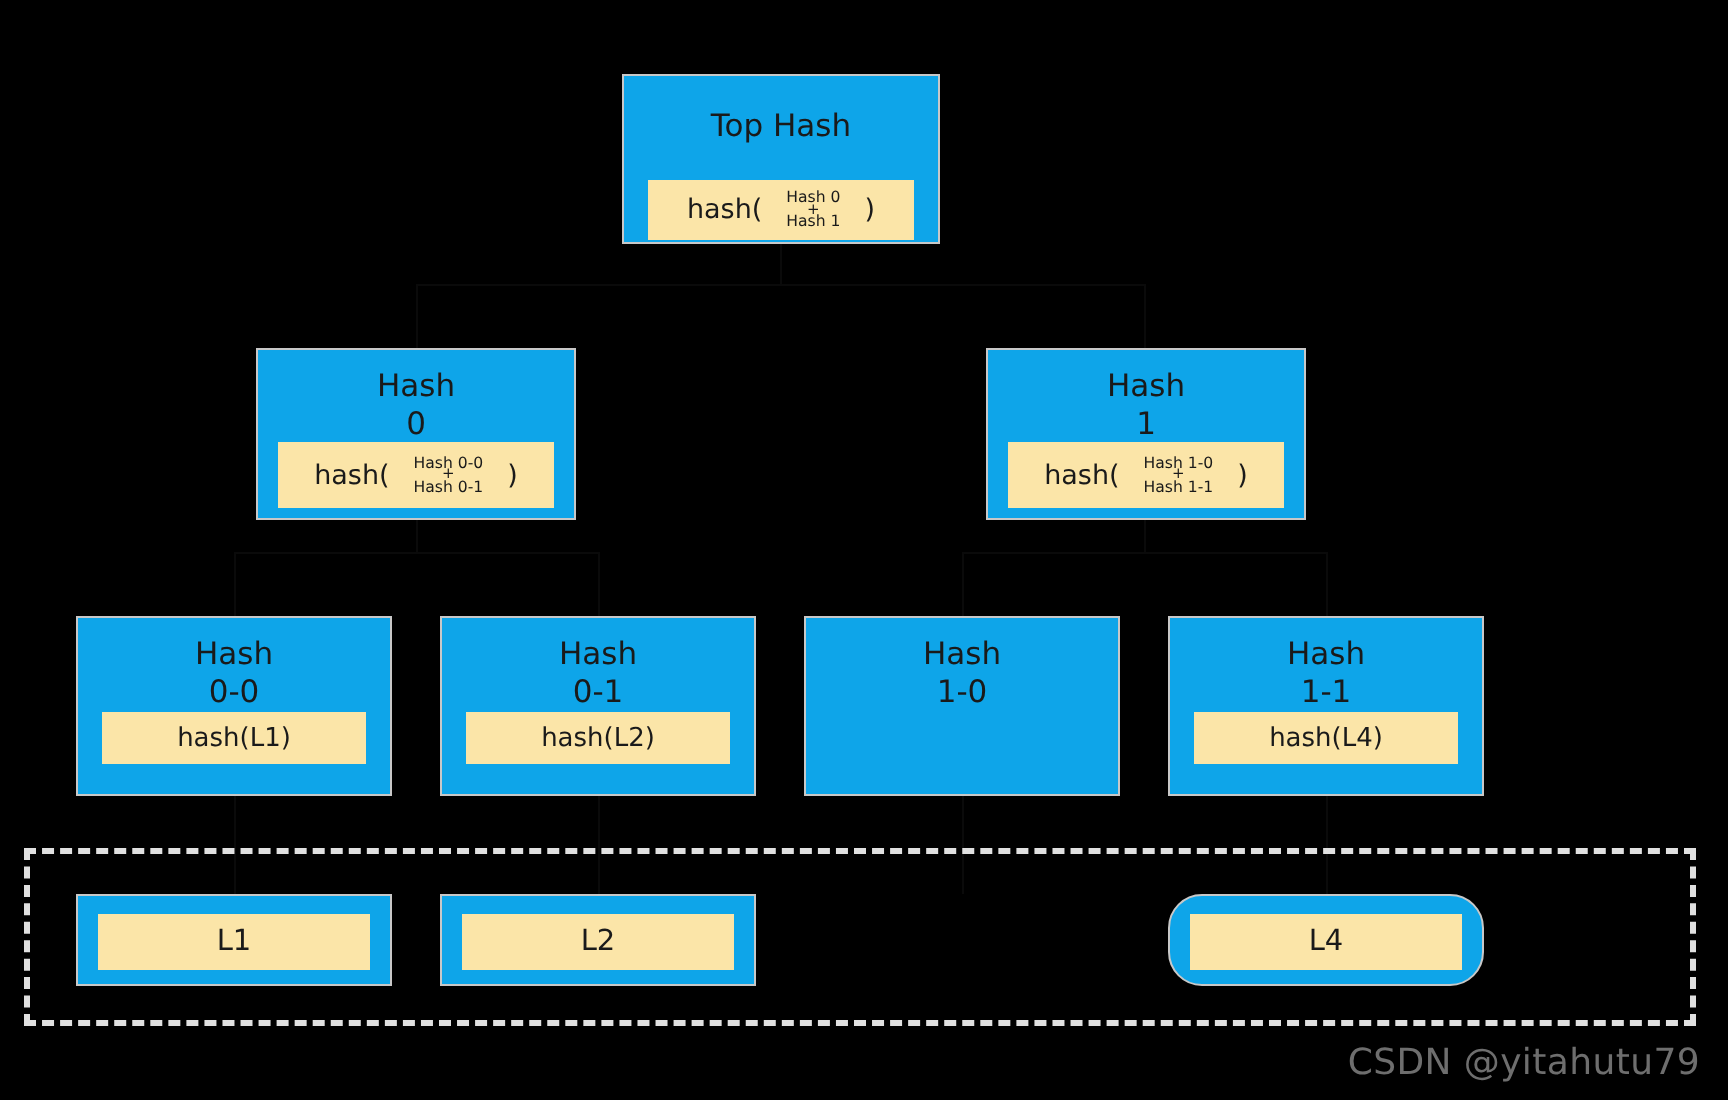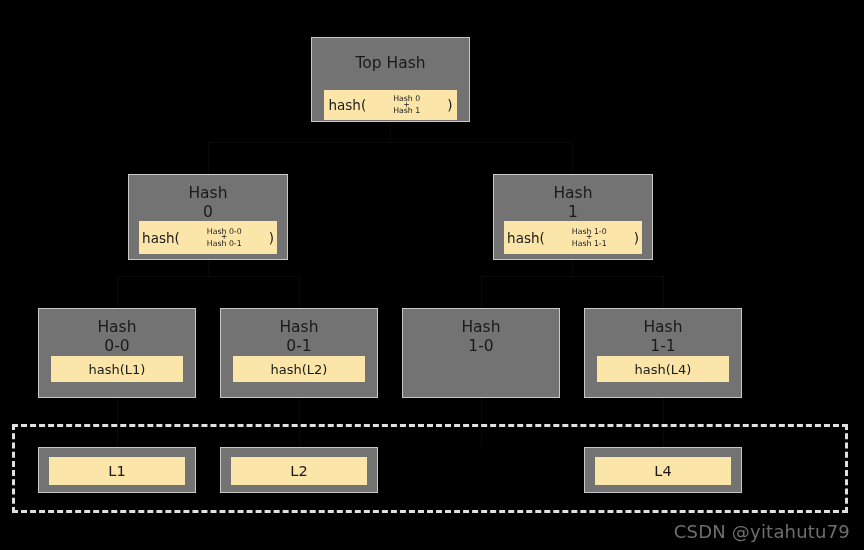--- a/index.html
+++ b/index.html
@@ -18,21 +18,21 @@
 
   #canvas {
     position: relative;
     width: 864px;
     height: 550px;
   }
 
   
   .node {
     position: absolute;
-    background: #737373;
+    background: #0ea5e9;
     border: 1px solid #c8c8c8;
     box-sizing: border-box;
     display: flex;
     flex-direction: column;
     align-items: center;
     justify-content: flex-start;
   }
 
   .node-title {
     color: #1a1a1a;
@@ -71,21 +71,21 @@
     top: 52px;
     height: 30px;
   }
 
   
   .hash-expr {
     display: flex;
     align-items: center;
     justify-content: center;
     width: 100%;
-    gap: 17px;
+    gap: 2px;
   }
   .hash-expr .fn-open {
     font-size: 13.5px;
   }
   .hash-expr .fn-close {
     font-size: 13.5px;
   }
   .hash-expr .operands {
     display: flex;
     flex-direction: column;
@@ -156,21 +156,21 @@
   }
 
   .lvl4 {
     top: 447px;
     width: 158px;
     height: 46px;
   }
   #data-l1 { left: 38px; }
   #data-l2 { left: 220px; padding-left: 48px; }
   #data-l3 { left: 402px; }
-  #data-l4 { left: 584px; }
+  #data-l4 { left: 584px; border-radius: 17px; }
   .lvl4 .band {
     position: absolute;
     left: 10px;
     right: 10px;
     top: 9px;
     height: 28px;
     font-size: 14.5px;
   }
 
   

